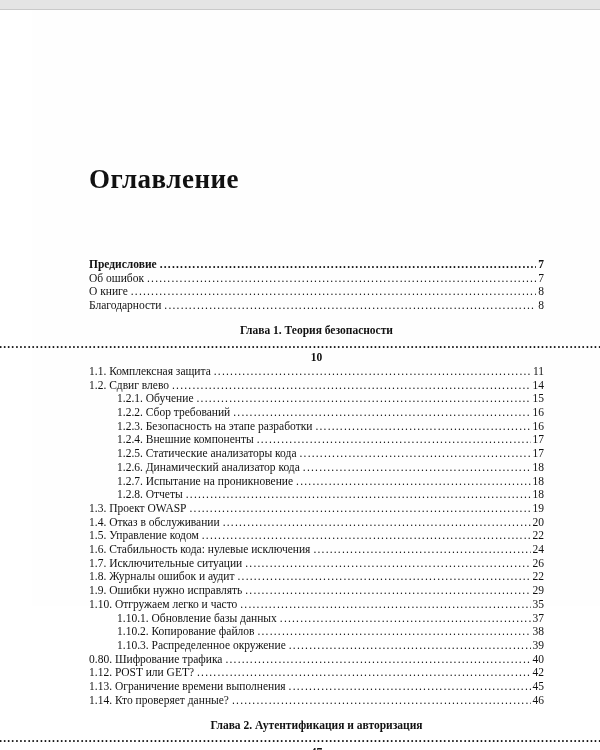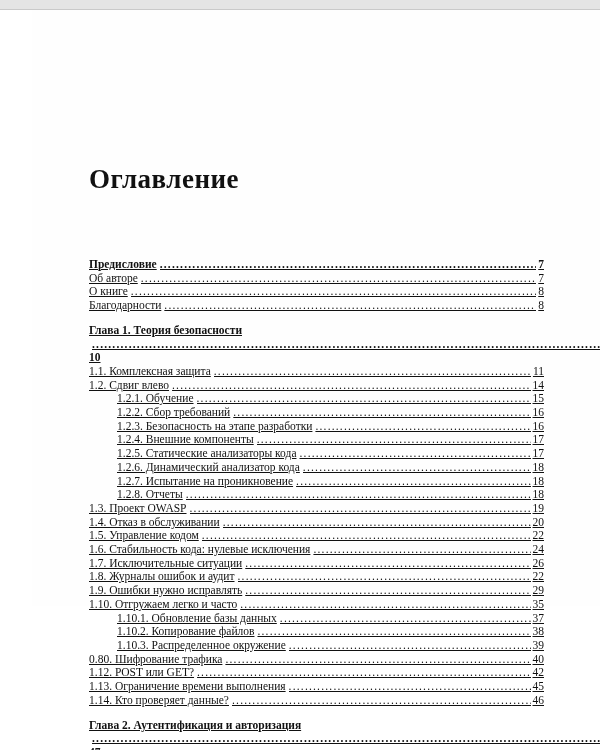--- a/index.html
+++ b/index.html
@@ -40,24 +40,23 @@
     line-height: 34px;
     font-weight: bold;
     letter-spacing: 0.5px;
   }
   .toc {
     margin-top: 62px;
     font-size: 11.5px;
   }
   .toc-row {
     display: flex;
-    align-items: flex-start;
+    align-items: center;
     line-height: 13.7px;
     white-space: nowrap;
-    text-decoration: underline;
   }
   .toc-row.bold { font-weight: bold; }
   .toc-row.gap { margin-top: 11px; flex-direction: column; }
   .toc-row.indent { padding-left: 28px; }
   .toc-label { white-space: nowrap; }
   .toc-dots {
     flex: 1;
     overflow: hidden;
     white-space: nowrap;
     margin: 0 2px 0 3px;
@@ -80,21 +79,21 @@
 <div class="page">
   <h1 class="doc-heading">Оглавление</h1>
 
   <div class="toc">
       <div class="toc-row bold">
         <span class="toc-label">Предисловие</span>
         <span class="toc-dots"></span>
         <span class="toc-page">7</span>
       </div>
       <div class="toc-row">
-        <span class="toc-label">Об авторе</span>
+        <span class="toc-label">Об ошибок</span>
         <span class="toc-dots"></span>
         <span class="toc-page">7</span>
       </div>
       <div class="toc-row">
         <span class="toc-label">О книге</span>
         <span class="toc-dots"></span>
         <span class="toc-page">8</span>
       </div>
       <div class="toc-row">
         <span class="toc-label">Благодарности</span>

